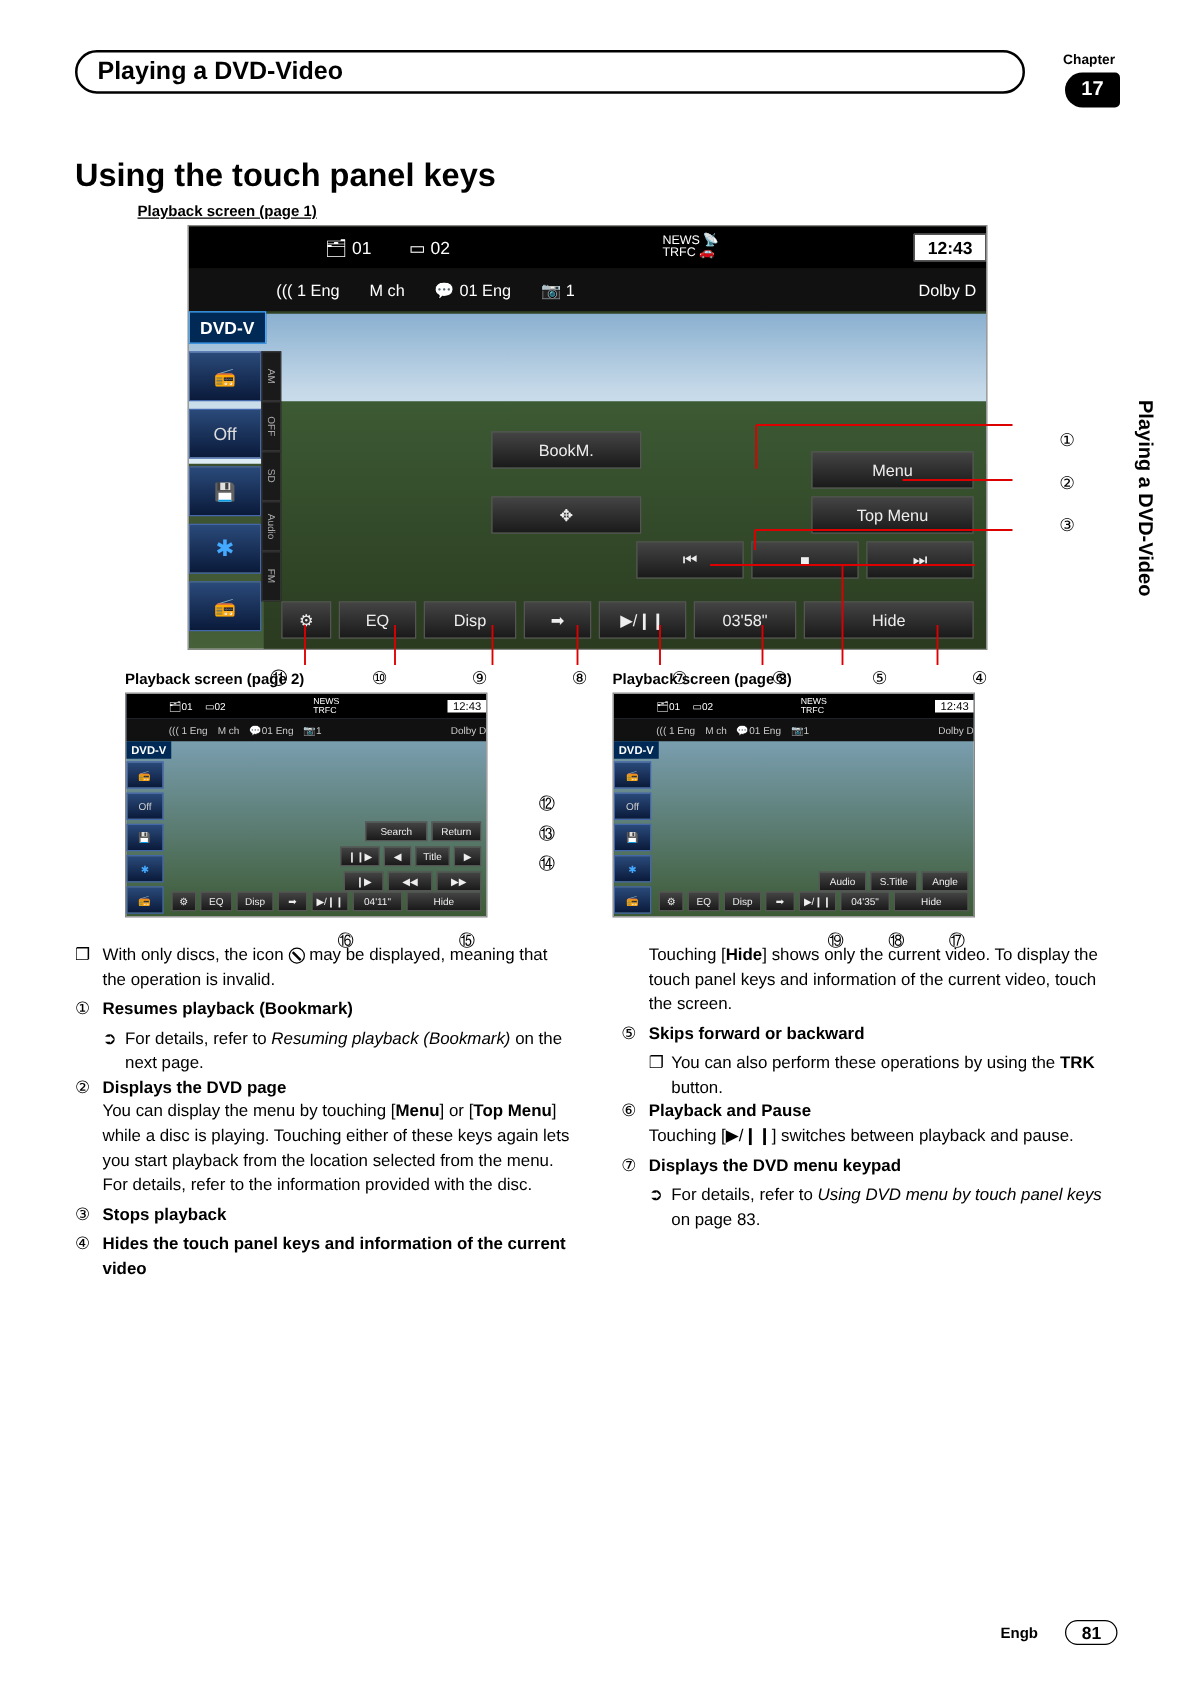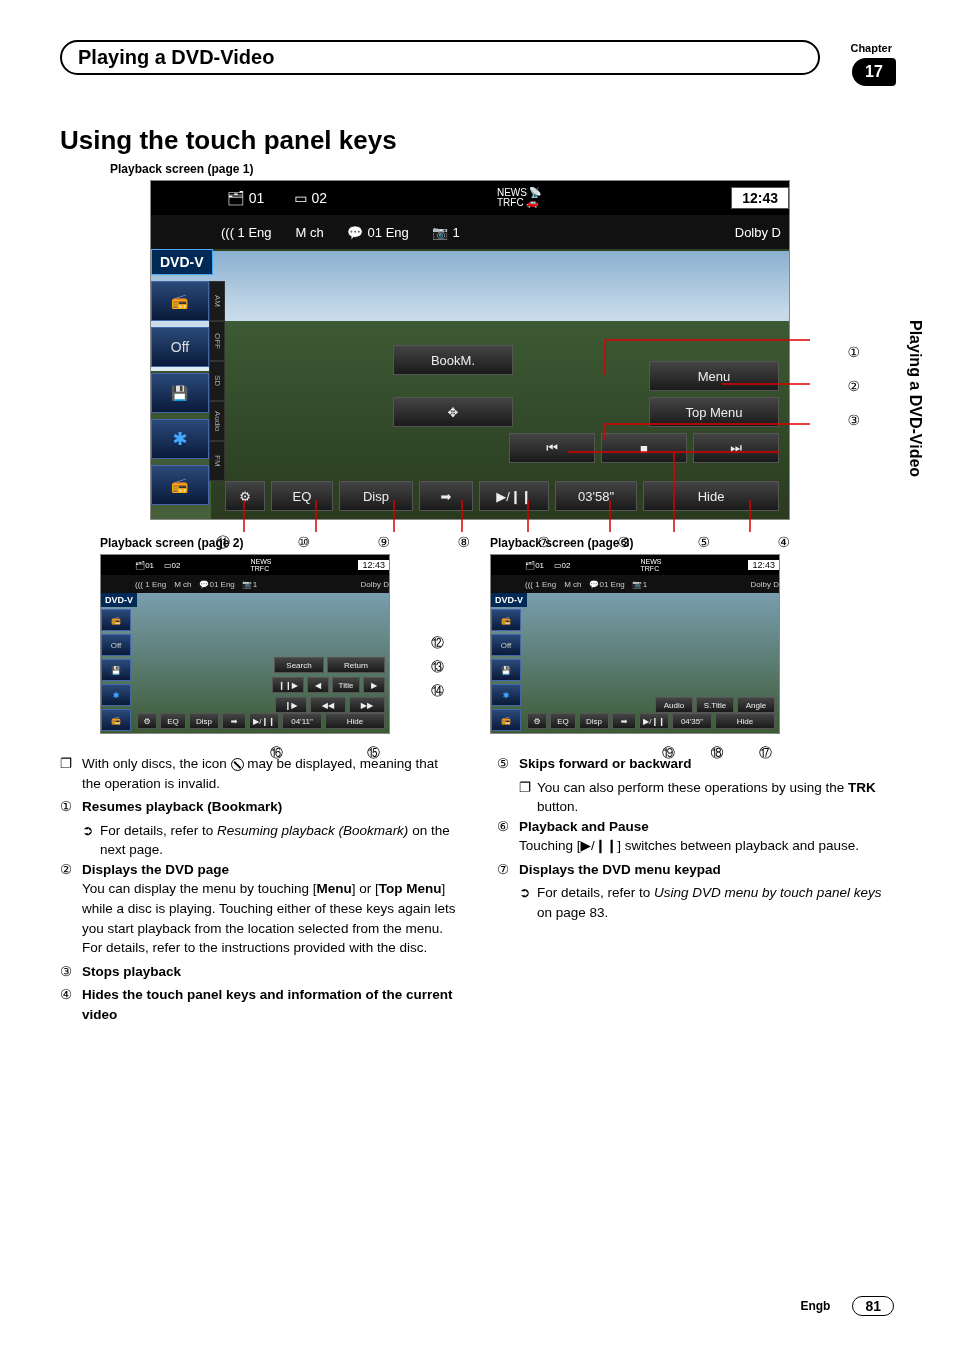--- a/index.html
+++ b/index.html
@@ -20,33 +20,33 @@
     border-top-right-radius: 4px; border-bottom-right-radius: 4px;
     display: flex; align-items: center; justify-content: center;
     font-weight: bold; font-size: 16px;
   }
   .title-bar {
     border: 2px solid #000; border-radius: 18px;
     padding: 4px 16px; font-size: 20px; font-weight: bold;
     display: inline-block; width: 760px;
   }
   .section-title { font-size: 26px; font-weight: bold; margin-top: 50px; margin-bottom: 6px; }
-  .caption { font-size: 12px; font-weight: bold; margin-left: 50px; margin-bottom: 4px; }
+  .caption { font-size: 12px; font-weight: bold; margin-left: 50px; margin-bottom: 4px; text-decoration: underline; }
 
   
   .screen-wrap { position: relative; width: 680px; margin-left: 90px; }
   .screen1 {
     width: 640px; height: 340px; position: relative;
     background: linear-gradient(#2a3a1f, #46603a);
     border: 1px solid #888;
     overflow: hidden;
   }
   .sky { position: absolute; top: 70px; left: 0; right: 0; height: 120px; background: linear-gradient(#8ab0d0, #c4d8e8, #dfeef5); }
   .mountains { position: absolute; top: 140px; left: 60px; right: 0; height: 200px; background: linear-gradient(#3c5a34, #2a3a1f); }
-  .topstrip { position: absolute; top:0; left:0; right:0; height:34px; background:#000; display:flex; align-items:center; color:#fff; font-size:14px; padding-left:76px; gap:30px; }
+  .topstrip { position: absolute; top:0; left:0; right:0; height:34px; background:#000; display:flex; align-items:center; color:#fff; font-size:14px; padding-left:109px; gap:30px; }
   .topstrip .clock { margin-left:auto; background:#fff; color:#000; padding:2px 10px; font-weight:bold; border:1px solid #555; }
   .substrip { position:absolute; top:34px; left:0; right:0; height:34px; background:#111; display:flex; align-items:center; color:#fff; font-size:13px; padding-left:70px; gap:24px; }
   .substrip .dd { margin-left:auto; margin-right:8px; }
   .dvd-label { position:absolute; top:68px; left:0; background:#002a55; color:#fff; font-weight:bold; font-size:14px; padding:4px 8px; border:1px solid #4af; }
   .leftcol { position:absolute; left:0; top:100px; width:58px; display:flex; flex-direction:column; gap:6px; }
   .lefttab { height:40px; background:linear-gradient(#2a4a7a,#0a1a3a); border:1px solid #46a; display:flex; align-items:center; justify-content:center; color:#ddd; font-size:14px; }
   .left-side-tabs { position:absolute; left:58px; top:100px; width:16px; display:flex; flex-direction:column; }
   .side-tab { height:40px; background:#1a1a1a; color:#aaa; font-size:8px; writing-mode:vertical-rl; text-orientation:mixed; display:flex; align-items:center; justify-content:center; border:1px solid #333; }
   .btn { background:linear-gradient(#444,#1a1a1a); color:#eee; border:1px solid #555; display:flex; align-items:center; justify-content:center; font-size:13px; }
   .row { position:absolute; display:flex; gap:6px; }
@@ -223,21 +223,21 @@
       <div class="ss-dvd">DVD-V</div>
       <div class="ss-left">
             <div class="t">📻</div>
             <div class="t">Off</div>
             <div class="t">💾</div>
             <div class="t" style="color:#4af">✱</div>
             <div class="t">📻</div>
           </div>
       <div class="ss-row" style="top:102px; right:4px">
             <div class="ss-btn" style="width:50px;height:16px">Search</div>
-            <div class="ss-btn" style="width:58px;height:16px">Return</div>
+            <div class="ss-btn" style="width:40px;height:16px">Return</div>
           </div>
       <div class="ss-row" style="top:122px; right:4px">
             <div class="ss-btn" style="width:32px;height:16px">❙❙▶</div>
             <div class="ss-btn" style="width:22px;height:16px">◀</div>
             <div class="ss-btn" style="width:28px;height:16px">Title</div>
             <div class="ss-btn" style="width:22px;height:16px">▶</div>
           </div>
       <div class="ss-row" style="top:142px; right:4px">
             <div class="ss-btn" style="width:32px;height:16px">❙▶</div>
             <div class="ss-btn" style="width:36px;height:16px">◀◀</div>
@@ -323,33 +323,34 @@
     <div class="item">
         <span class="num">①</span>
         <span class="txt"><b>Resumes playback (Bookmark)</b></span>
       </div>
     <div class="sub">
         <span class="arrow">➲</span>
         <span><span>For details, refer to </span><i>Resuming playback (Bookmark)</i><span> on the next page.</span></span>
       </div>
     <div class="item">
         <span class="num">②</span>
-        <span class="txt"><b>Displays the DVD page</b><br><span><span>You can display the menu by touching [</span><b>Menu</b><span>] or [</span><b>Top Menu</b><span>] while a disc is playing. Touching either of these keys again lets you start playback from the location selected from the menu. For details, refer to the instructions provided with the disc.</span></span></span>
+        <span class="txt"><b>Displays the DVD page</b><br><span><span>You can display the menu by touching [</span><b>Menu</b><span>] or [</span><b>Top Menu</b><span>] while a disc is playing. Touching either of these keys again lets you start playback from the location selected from the menu. For details, refer to the information provided with the disc.</span></span></span>
       </div>
     <div class="item">
         <span class="num">③</span>
         <span class="txt"><b>Stops playback</b></span>
       </div>
     <div class="item">
         <span class="num">④</span>
         <span class="txt"><b>Hides the touch panel keys and information of the current video</b></span>
       </div>
   </div>
 
   <div class="col">
+    <div style="margin-left:22px; margin-bottom:4px"><span>Touching [</span><b>Hide</b><span>] shows only the current video. To display the touch panel keys and information of the current video, touch the screen.</span></div>
     <div class="item">
         <span class="num">⑤</span>
         <span class="txt"><b>Skips forward or backward</b><br></span>
       </div>
     <div class="sub">
         <span class="arrow">❐</span>
         <span><span>You can also perform these operations by using the </span><b>TRK</b><span> button.</span></span>
       </div>
     <div class="item">
         <span class="num">⑥</span>

